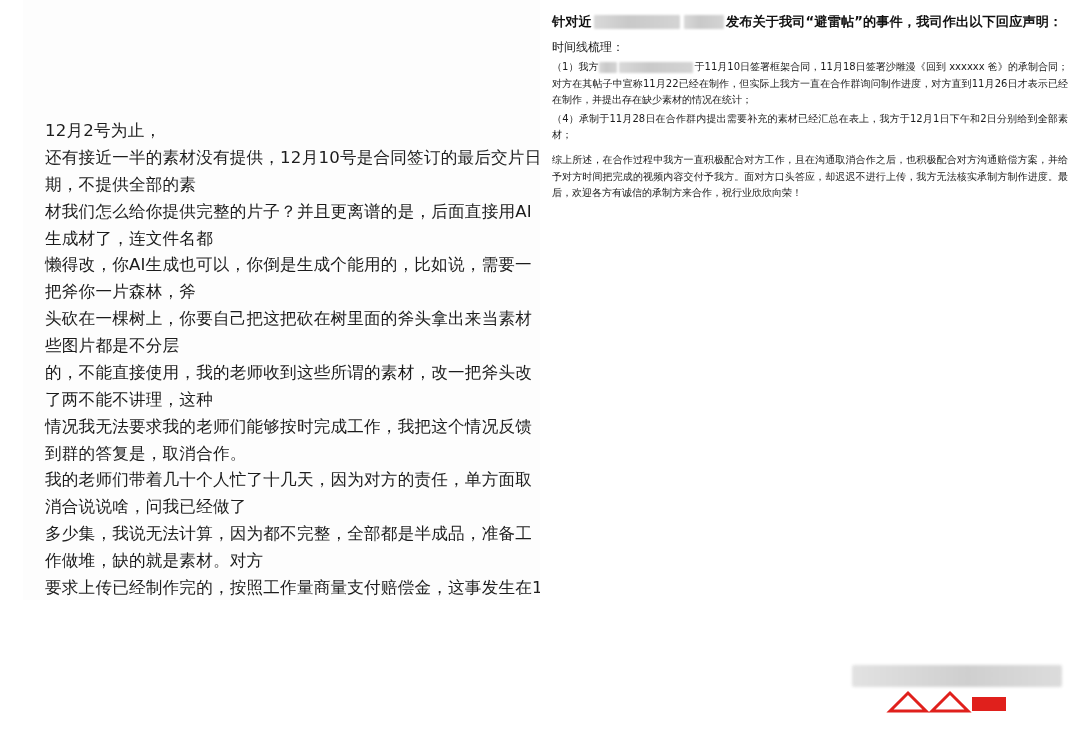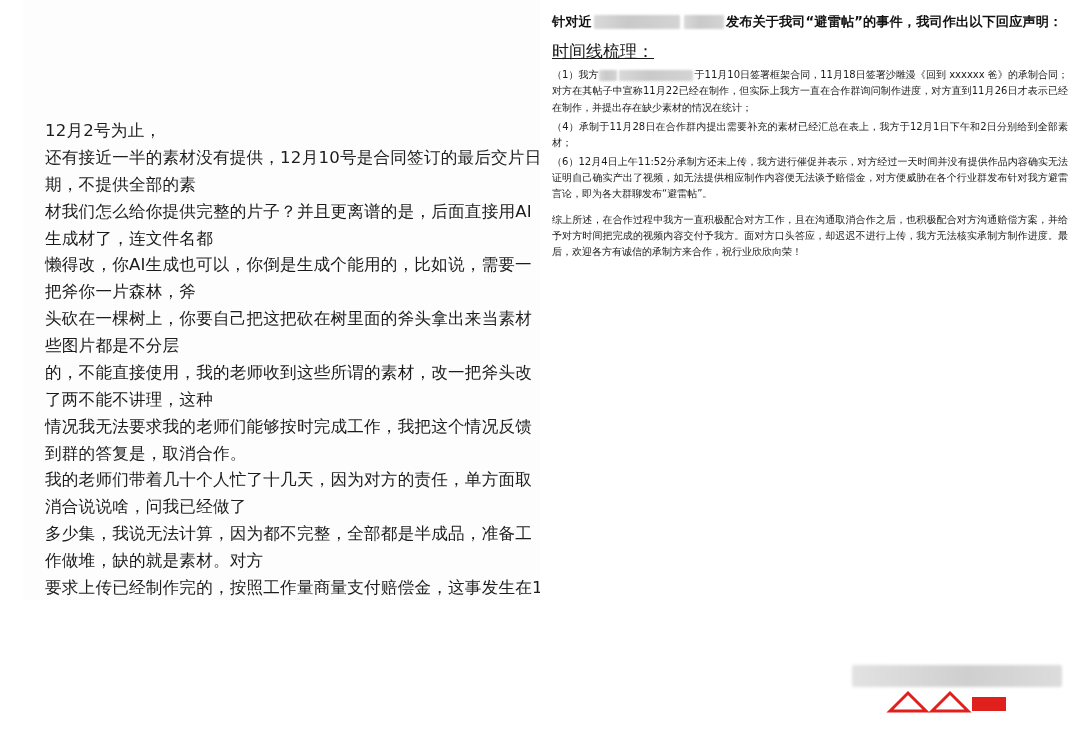--- a/index.html
+++ b/index.html
@@ -66,25 +66,24 @@
   .r-title {
     font-size: 13.2px;
     font-weight: bold;
     color: #111111;
     line-height: 1.5;
     letter-spacing: 0.1px;
     position: relative;
     white-space: nowrap;
   }
   .r-sub {
-    font-size: 17px;
+    font-size: 12px;
     color: #1a1a1a;
     line-height: 1.55;
     margin-top: 6px;
-    text-decoration: underline;
   }
   .r-para {
     font-size: 10px;
     color: #1a1a1a;
     line-height: 1.62;
     margin-top: 3px;
     text-align: justify;
     word-break: break-all;
     text-indent: 0;
   }
@@ -183,21 +182,20 @@
         <span>针对近</span><span class="redact redact-title-1"></span><span class="redact redact-title-2"></span><span>发布关于我司“避雷帖”的事件，我司作出以下回应声明：</span>
       </div>
 
       <div class="r-sub">时间线梳理：</div>
 
       <div class="r-para">
         <span>（1）我方</span><span class="redact redact-inline-a"></span><span class="redact redact-inline-b"></span><span>于11月10日签署框架合同，11月18日签署沙雕漫《回到 xxxxxx 爸》的承制合同；对方在其帖子中宣称11月22已经在制作，但实际上我方一直在合作群询问制作进度，对方直到11月26日才表示已经在制作，并提出存在缺少素材的情况在统计；</span>
       </div>
 
       <div class="r-para">（4）承制于11月28日在合作群内提出需要补充的素材已经汇总在表上，我方于12月1日下午和2日分别给到全部素材；</div>
-      <div class="r-para">（6）12月4日上午11:52分承制方还未上传，我方进行催促并表示，对方经过一天时间并没有提供作品内容确实无法证明自己确实产出了视频，如无法提供相应制作内容便无法谈予赔偿金，对方便威胁在各个行业群发布针对我方避雷言论，即为各大群聊发布“避雷帖”。</div>
 
 
       <div class="r-para r-gap">综上所述，在合作过程中我方一直积极配合对方工作，且在沟通取消合作之后，也积极配合对方沟通赔偿方案，并给予对方时间把完成的视频内容交付予我方。面对方口头答应，却迟迟不进行上传，我方无法核实承制方制作进度。最后，欢迎各方有诚信的承制方来合作，祝行业欣欣向荣！</div>
     </div>
 
     <div class="wm">
       <div class="wm-bar"></div>
       <div class="wm-red">
         <svg width="132" height="26" viewBox="0 0 132 26">
           <path d="M4 22 L22 4 L40 22 Z" fill="none" stroke="#e0201c" stroke-width="3"></path>

